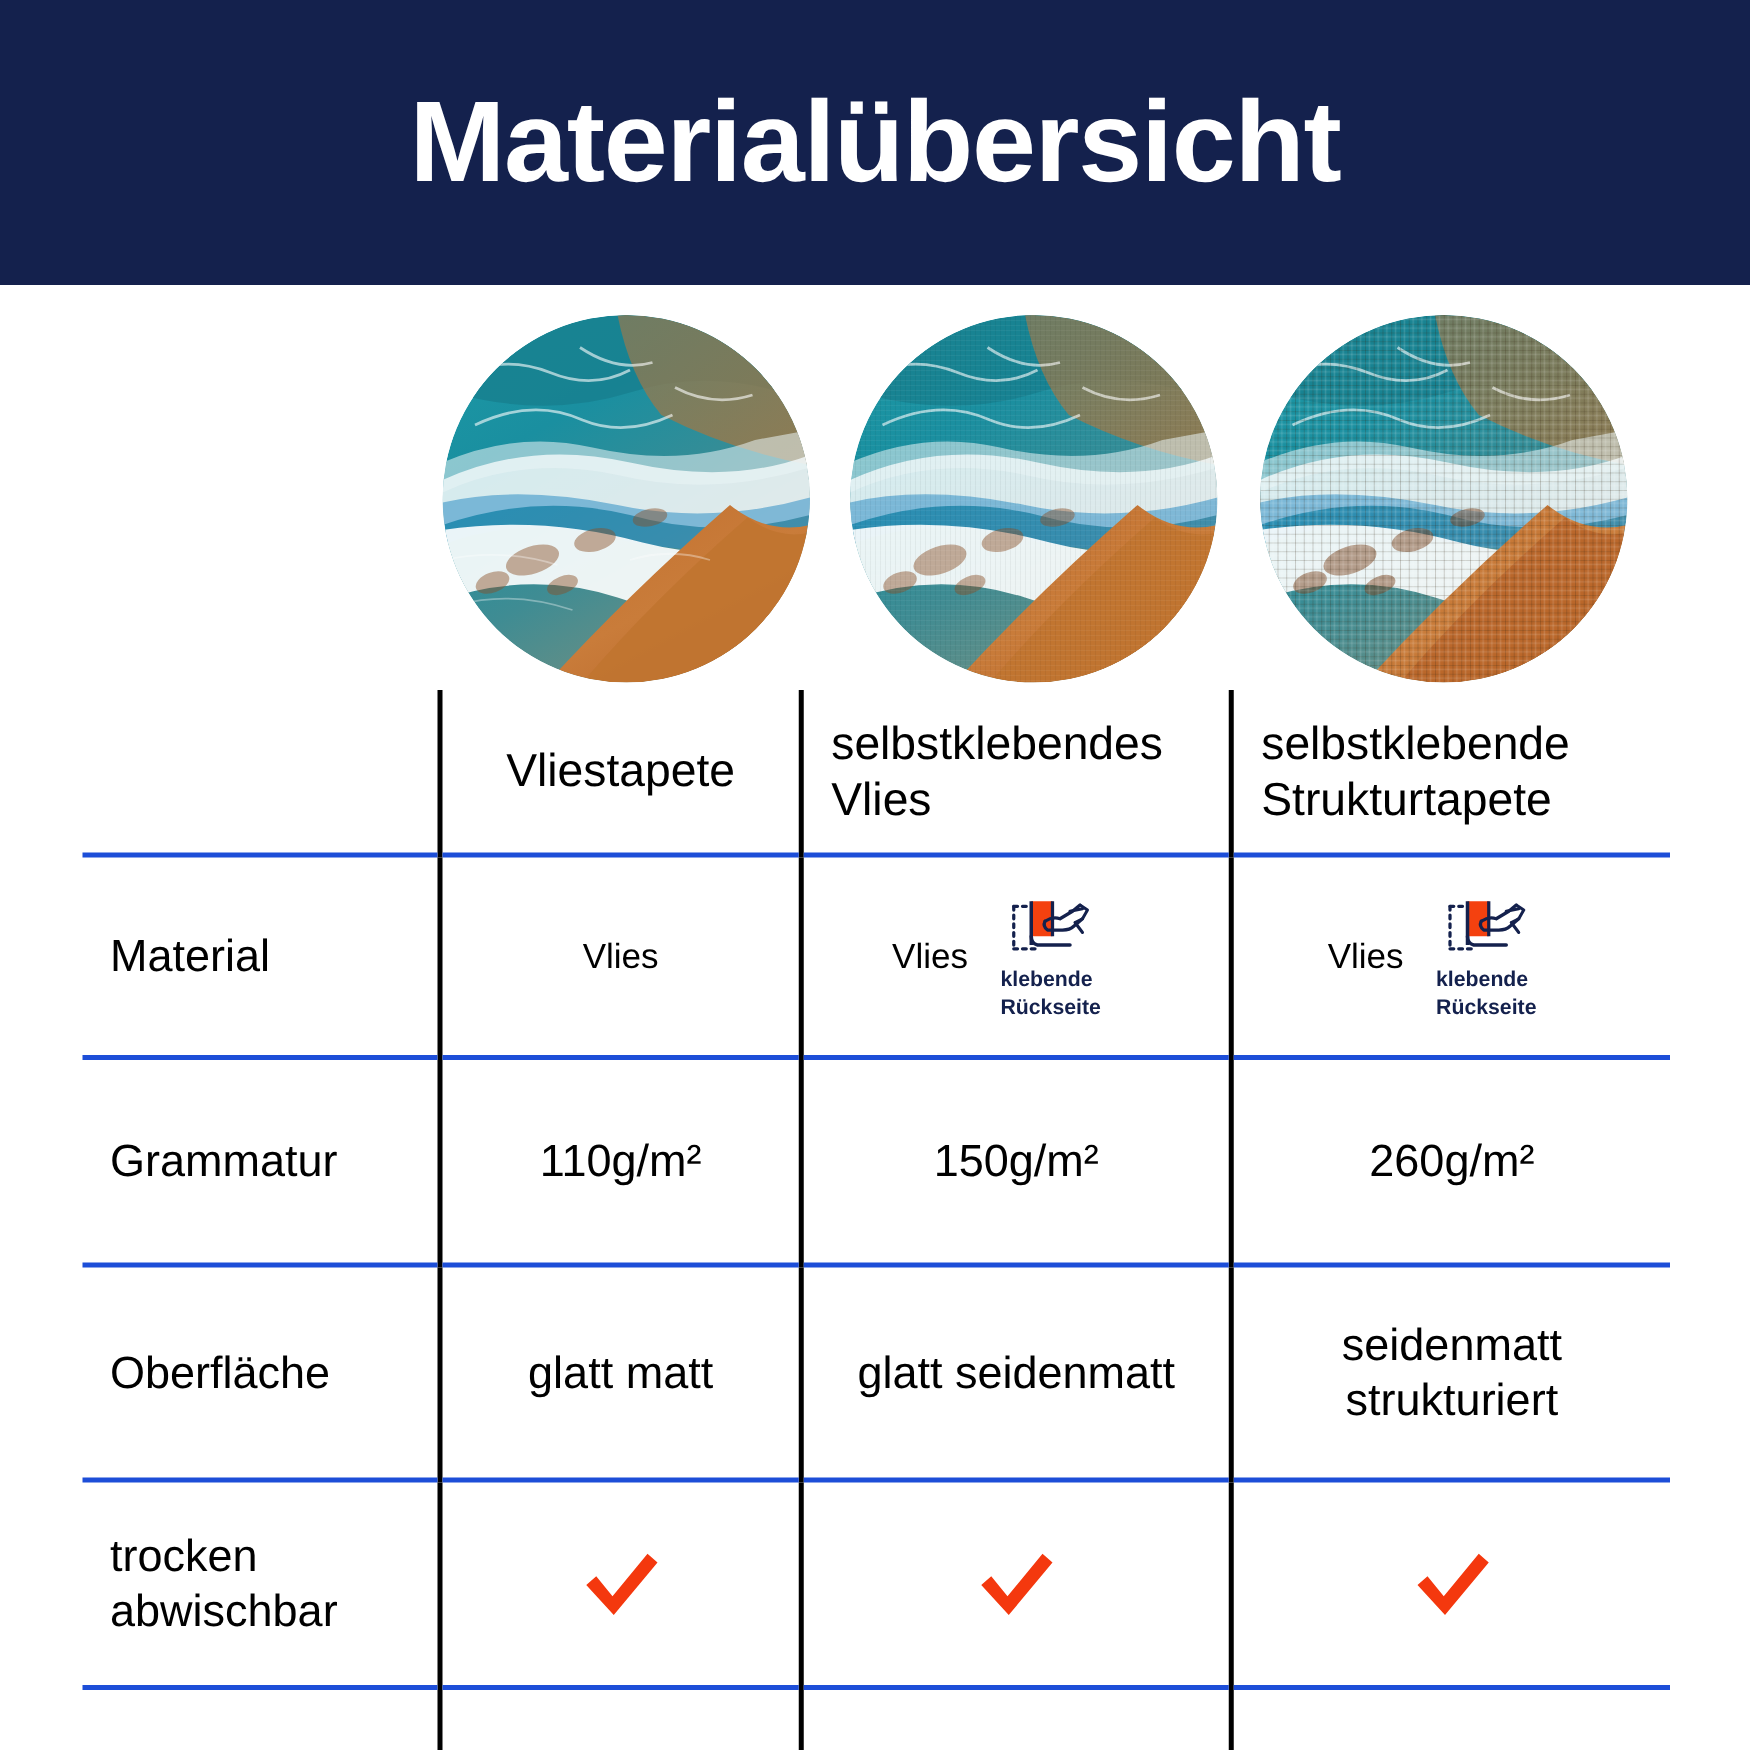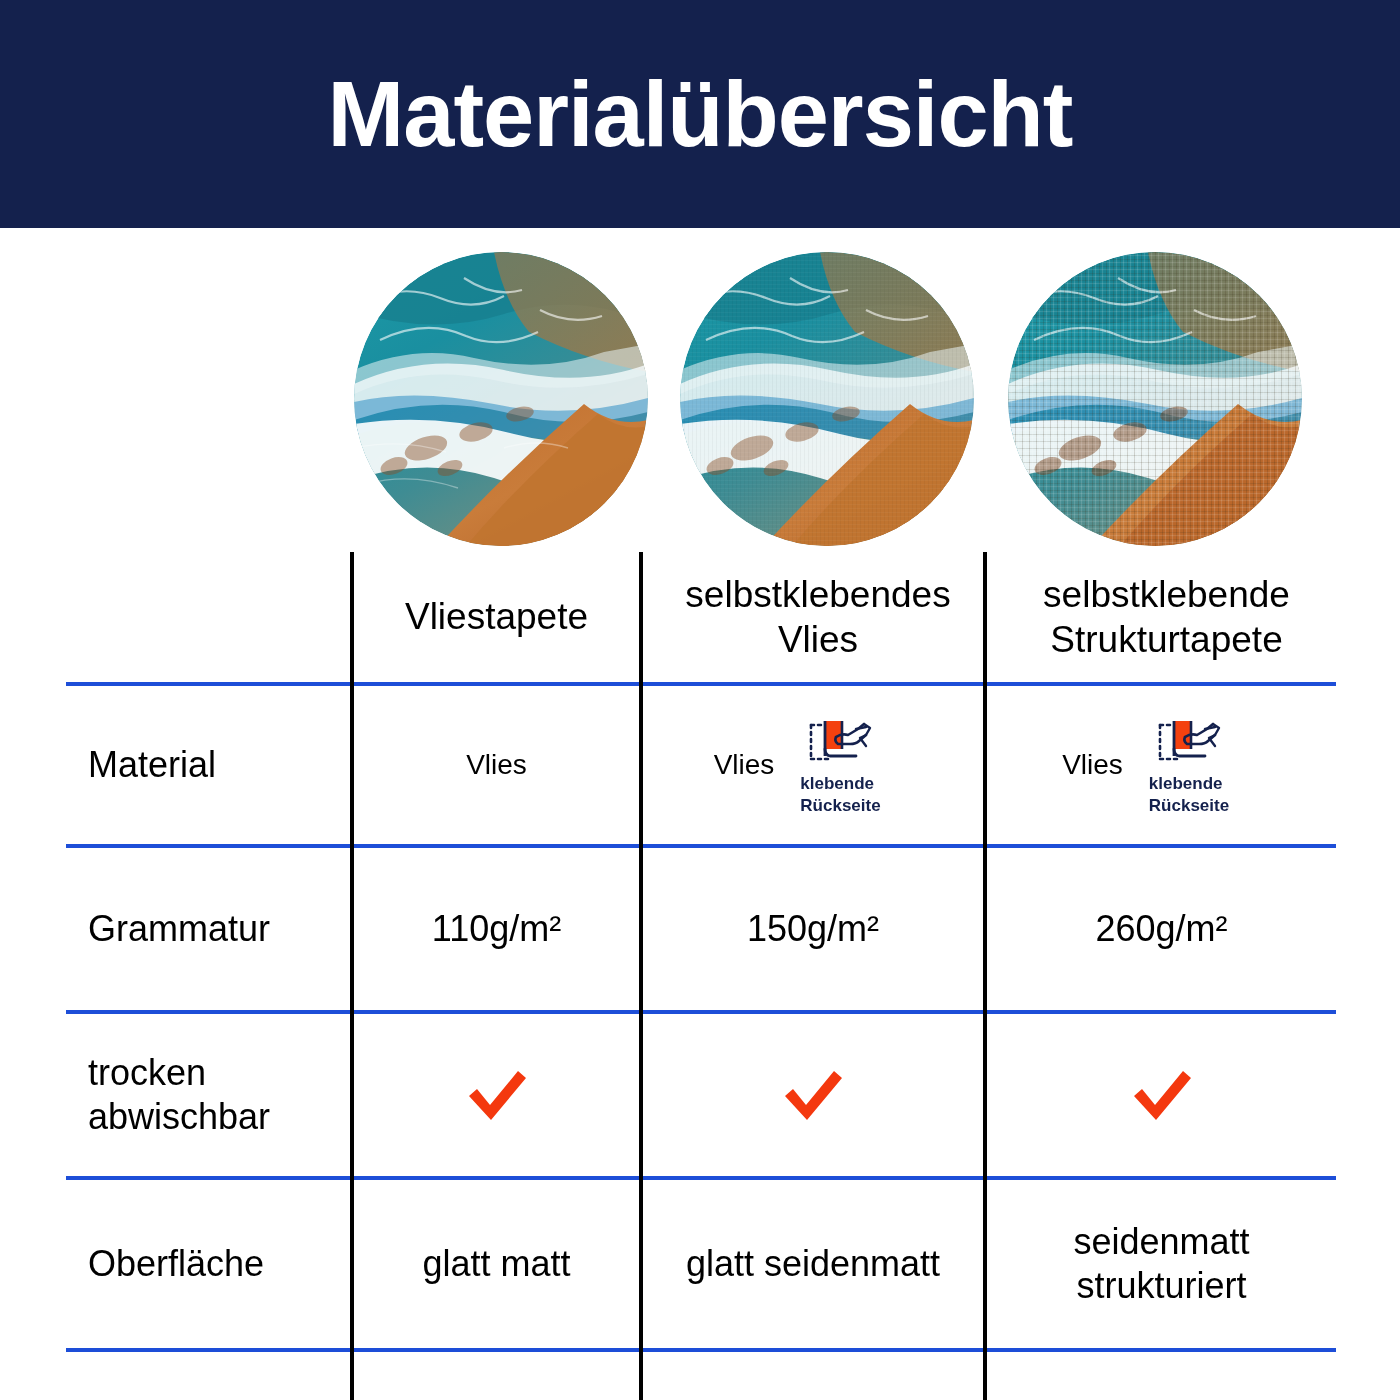--- a/index.html
+++ b/index.html
@@ -70,21 +70,21 @@
 
   .rowlabel{
     padding-left:22px;
     padding-right:8px;
     text-align:left;
   }
   .cell{
     text-align:center;
     padding:10px 12px;
   }
-  .cell.left{text-align:center;padding-left:22px;}
+  .cell.left{text-align:left;padding-left:22px;}
 
   .hdr td{
     font-size:37px;
     height:110px;
   }
   .r-material td{height:138px;}
   .r-gram td{height:142px;}
   .r-ober td{height:148px;}
   .r-trocken td{height:142px;}
   .r-feucht td{height:150px;}
@@ -349,20 +349,27 @@
           </td>
         </tr>
 
         <tr class="hl r-gram">
           <td class="rowlabel">Grammatur</td>
           <td class="cell vline">110g/m²</td>
           <td class="cell vline">150g/m²</td>
           <td class="cell vline">260g/m²</td>
         </tr>
 
+        <tr class="hl r-ober">
+          <td class="rowlabel">Oberfläche</td>
+          <td class="cell vline">glatt matt</td>
+          <td class="cell vline">glatt seidenmatt</td>
+          <td class="cell vline">seidenmatt strukturiert</td>
+        </tr>
+
         <tr class="hl r-trocken">
           <td class="rowlabel">trocken abwischbar</td>
           <td class="cell vline">
             <span class="check">
               <svg viewBox="0 0 66 60" xmlns="http://www.w3.org/2000/svg">
                 <path d="M5 31 L13 24 L26 40 L54 6 L62 13 L27 55 Z" fill="#f4380e"></path>
               </svg>
             </span>
           </td>
           <td class="cell vline">
@@ -374,27 +381,20 @@
           </td>
           <td class="cell vline">
             <span class="check">
               <svg viewBox="0 0 66 60" xmlns="http://www.w3.org/2000/svg">
                 <path d="M5 31 L13 24 L26 40 L54 6 L62 13 L27 55 Z" fill="#f4380e"></path>
               </svg>
             </span>
           </td>
         </tr>
 
-        <tr class="hl r-ober">
-          <td class="rowlabel">Oberfläche</td>
-          <td class="cell vline">glatt matt</td>
-          <td class="cell vline">glatt seidenmatt</td>
-          <td class="cell vline">seidenmatt strukturiert</td>
-        </tr>
-
         <tr class="hl r-feucht">
           <td class="rowlabel">feucht abwischbar</td>
           <td class="cell vline"></td>
           <td class="cell vline">
             
           </td>
           <td class="cell vline">
             
           </td>
         </tr>

